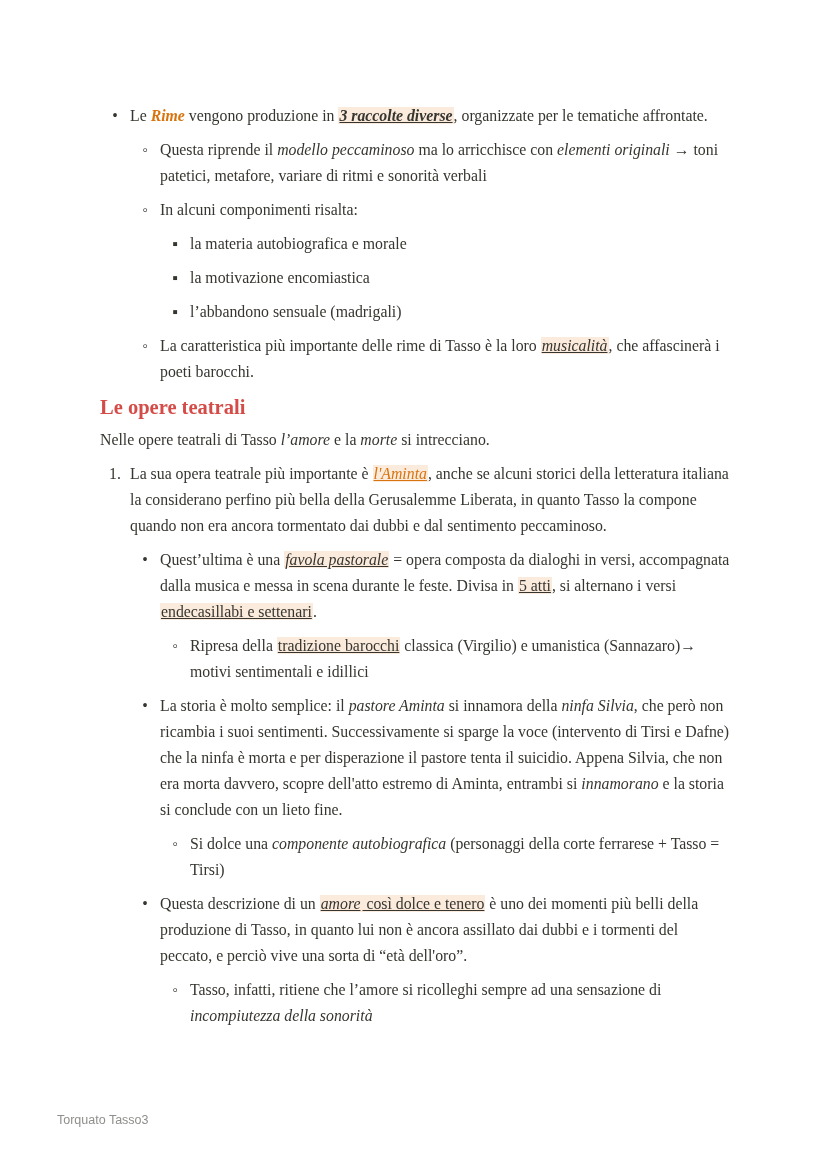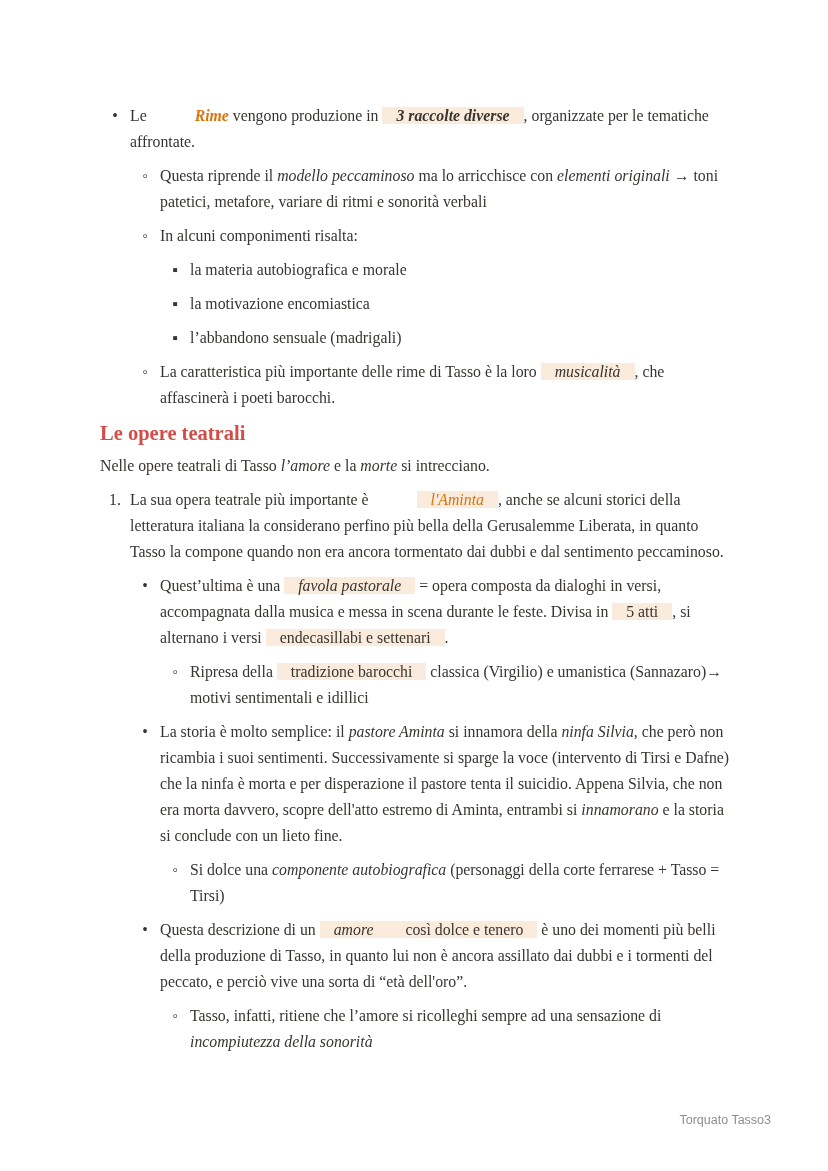--- a/index.html
+++ b/index.html
@@ -29,29 +29,29 @@
   .heading {
     font-size: 20.5px;
     line-height: 28px;
     font-weight: 700;
     color: var(--accent-red, #d44c47);
     margin: 8px 0 6px 0;
   }
   .para { margin: 4px 0 8px 0; }
   .i { font-style: italic; }
   .bi { font-weight: 700; font-style: italic; }
-  .hl { background: var(--highlight-bg, #faebdd); padding: 0 14px; }
-  .orange { color: var(--accent-orange, #d9730d); margin-left: 44px; }
+  .hl { background: var(--highlight-bg, #faebdd); padding: 0 1px; text-decoration: underline; }
+  .orange { color: var(--accent-orange, #d9730d); }
   .footer {
     position: absolute;
     left: 57px;
     right: 57px;
     bottom: 44px;
     display: flex;
-    justify-content: flex-end;
+    justify-content: flex-start;
     font-family: "Liberation Sans", "DejaVu Sans", sans-serif;
     font-size: 12.5px;
     color: var(--footer-gray, #8f8e8b);
   }
 </style>
 </head>
 <body>
 
 <div class="page">
   <main class="content">

